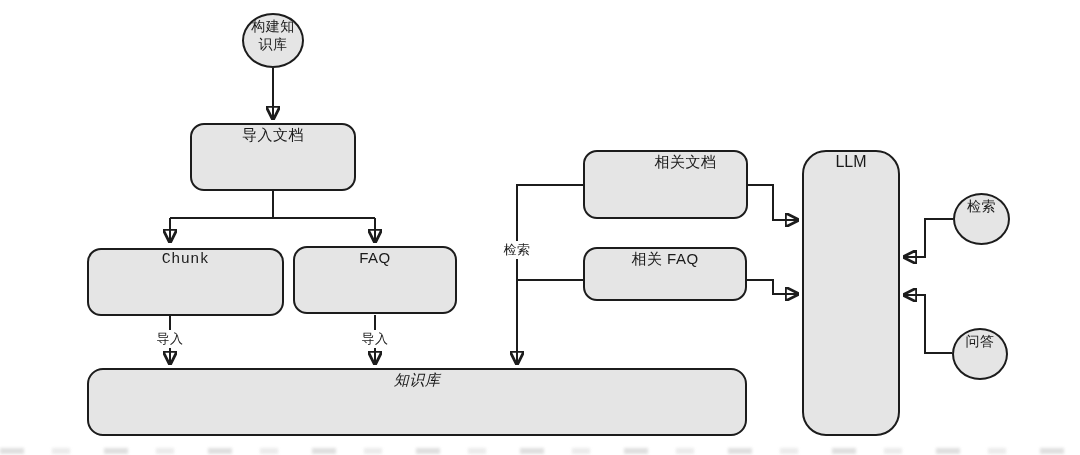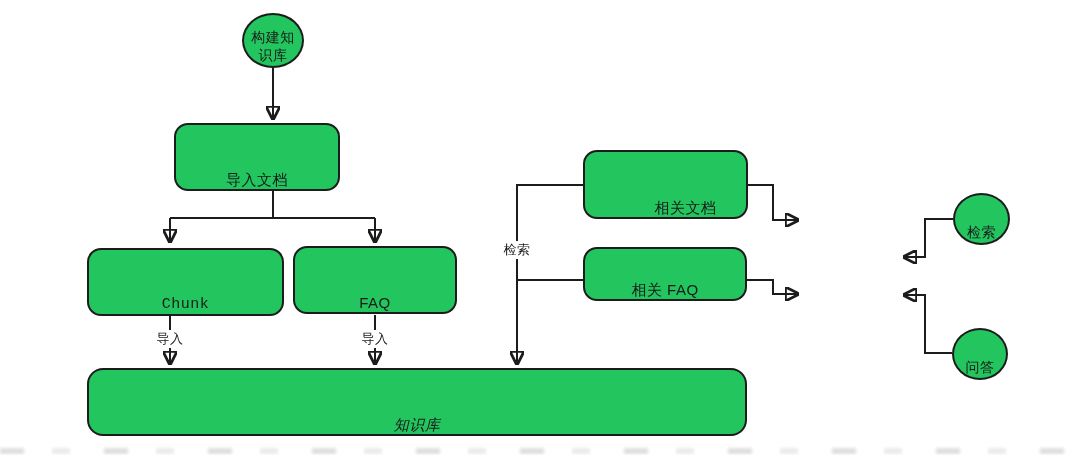--- a/index.html
+++ b/index.html
@@ -26,23 +26,23 @@
     fill: none;
     stroke: #1c1c1c;
     stroke-width: 2;
     stroke-linecap: butt;
     stroke-linejoin: miter;
   }
   .node {
     position: absolute;
     box-sizing: border-box;
     border: 2px solid #1c1c1c;
-    background: #22c55e;
+    background: #e5e5e5;
     display: flex;
-    align-items: flex-end;
+    align-items: flex-start;
     justify-content: center;
     text-align: center;
     font-size: 15px;
     letter-spacing: 0.5px;
     line-height: 1.3;
   }
   .rect { border-radius: 14px; }
   .rect-wide { border-radius: 16px; }
   .rect-tall { border-radius: 24px; font-size: 16px; letter-spacing: 0; }
   .circle { border-radius: 50%; font-size: 14px; padding: 2px; }
@@ -101,21 +101,21 @@
     <path d="M747,280 L773,280 L773,294 L798,294" marker-end="url(#arrow)"></path>
 
     <path d="M953,219 L925,219 L925,257 L904,257" marker-end="url(#arrow)"></path>
     <path d="M952,353 L925,353 L925,295 L904,295" marker-end="url(#arrow)"></path>
   </svg>
 
   <div class="node circle" style="left:242px; top:13px; width:62px; height:55px;">
     <span class="wrap">构建知识库</span>
   </div>
 
-  <div class="node rect" style="left:174px; top:123px; width:166px; height:68px;">
+  <div class="node rect" style="left:190px; top:123px; width:166px; height:68px;">
     <span>导入文档</span>
   </div>
 
   <div class="node rect" style="left:87px; top:248px; width:197px; height:68px;font-family:Liberation Mono, monospace;">
     <span>Chunk</span>
   </div>
 
   <div class="node rect" style="left:293px; top:246px; width:164px; height:68px;">
     <span>FAQ</span>
   </div>
@@ -125,20 +125,23 @@
   </div>
 
   <div class="node rect" style="left:583px; top:150px; width:165px; height:69px;padding-left:40px;">
     <span>相关文档</span>
   </div>
 
   <div class="node rect" style="left:583px; top:247px; width:164px; height:54px;">
     <span>相关 FAQ</span>
   </div>
 
+  <div class="node rect-tall" style="left:802px; top:150px; width:98px; height:286px;">
+    <span>LLM</span>
+  </div>
 
   <div class="node circle" style="left:953px; top:193px; width:57px; height:52px;">
     <span>检索</span>
   </div>
 
   <div class="node circle" style="left:952px; top:328px; width:56px; height:52px;">
     <span>问答</span>
   </div>
 
   <div class="edge-label" style="left:170px; top:339px;">导入</div>

